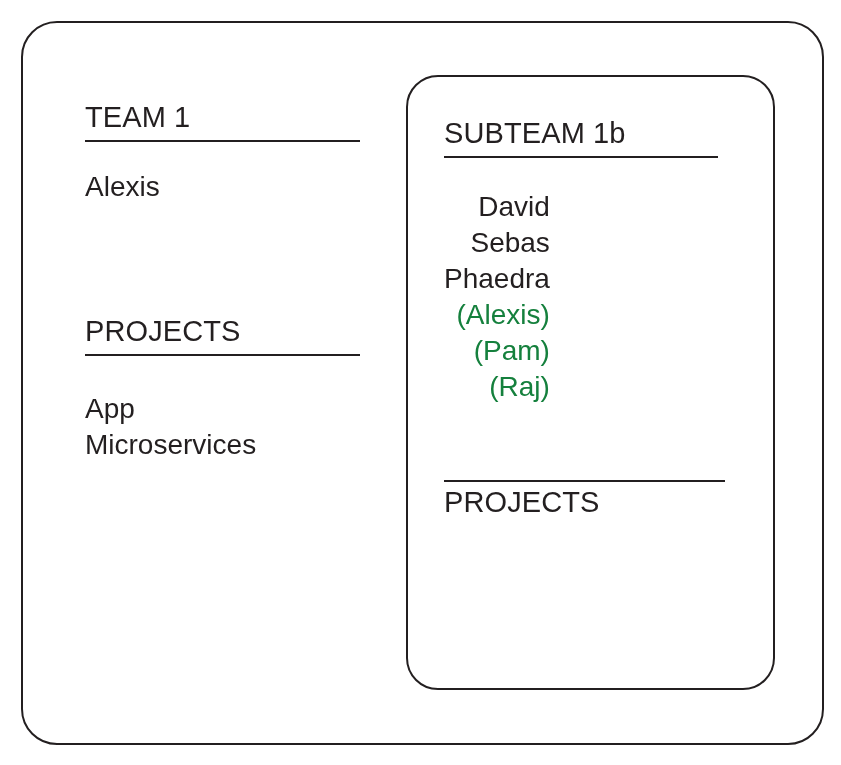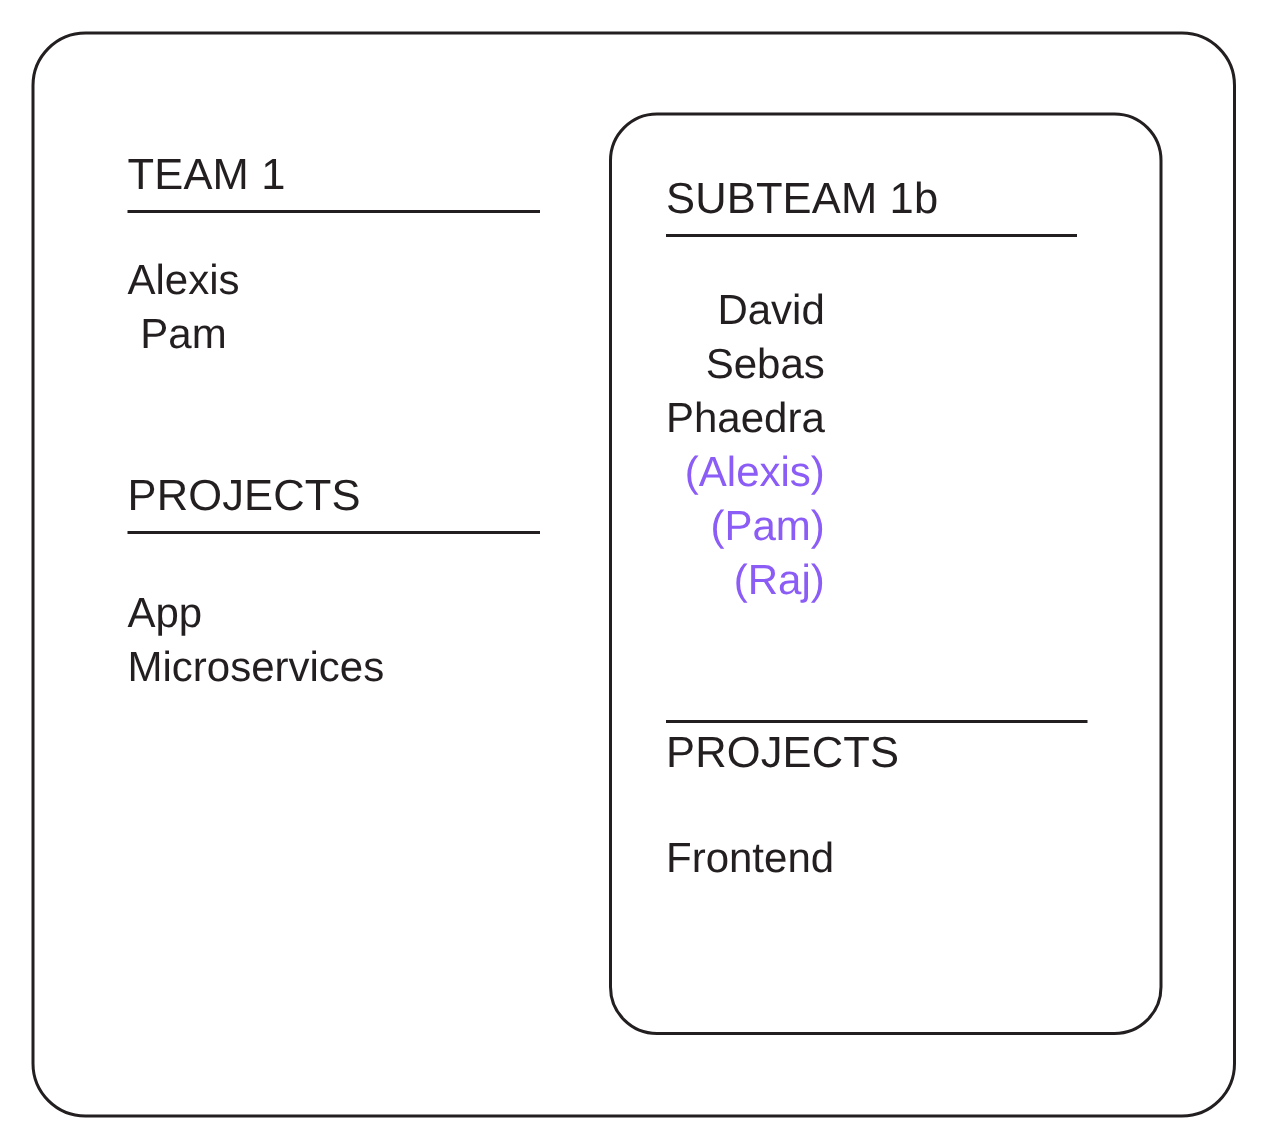--- a/index.html
+++ b/index.html
@@ -67,21 +67,21 @@
     position: absolute;
     font-size: 28px;
     line-height: 36px;
     color: #231f20;
     white-space: nowrap;
   }
   .name-list .entry {
     display: block;
   }
   .name-list .entry.inactive {
-    color: #8b5cf6;
+    color: #15803d;
   }
 
   
   .team-title      { left: 62px;  top: 77px;  }
   .team-title-rule { left: 62px;  top: 117px; width: 275px; }
 
   .team-members    { left: 62px;  top: 146px; text-align: center; }
 
   .team-projects-title      { left: 62px;  top: 291px; }
   .team-projects-title-rule { left: 62px;  top: 331px; width: 275px; }
@@ -93,21 +93,20 @@
 
 <div class="canvas">
 
   <div class="team-box">
 
     <div class="section-heading team-title">TEAM 1</div>
     <div class="rule team-title-rule"></div>
 
     <div class="name-list team-members">
       <span class="entry">Alexis</span>
-      <span class="entry">Pam</span>
     </div>
 
     <div class="section-heading team-projects-title">PROJECTS</div>
     <div class="rule team-projects-title-rule"></div>
 
     <div class="name-list team-projects-list">
       <span class="entry">App</span>
       <span class="entry">Microservices</span>
     </div>
 
@@ -121,19 +120,16 @@
         <span class="entry">Sebas</span>
         <span class="entry">Phaedra</span>
         <span class="entry inactive">(Alexis)</span>
         <span class="entry inactive">(Pam)</span>
         <span class="entry inactive">(Raj)</span>
       </div>
 
       <div class="rule" style="left:36px; top:403px; width:281px;"></div>
       <div class="section-heading" style="left:36px; top:408px;">PROJECTS</div>
 
-      <div class="name-list" style="left:36px; top:477px;">
-        <span class="entry">Frontend</span>
-      </div>
 
     </div>
   </div>
 </div>
 
 </body></html>

